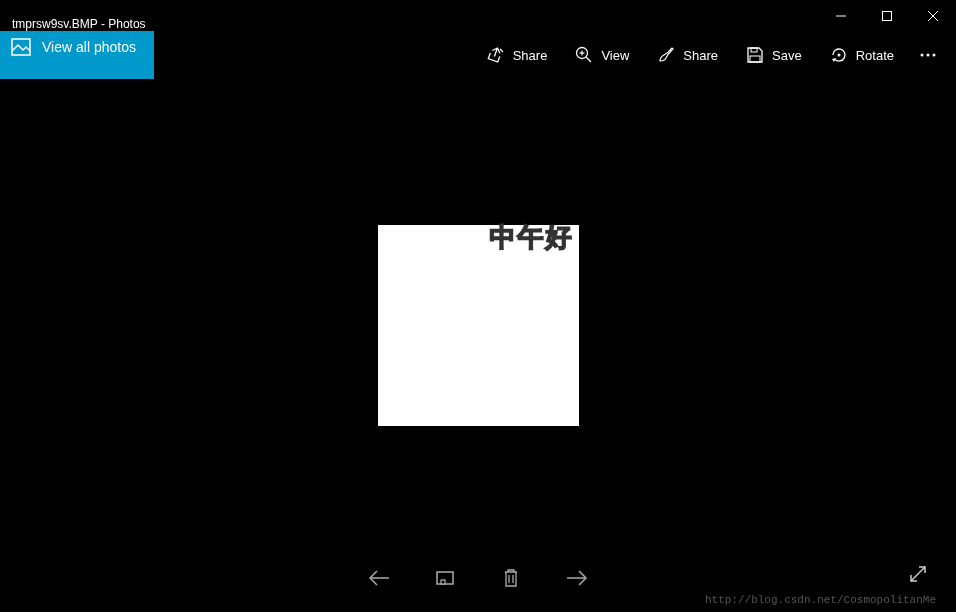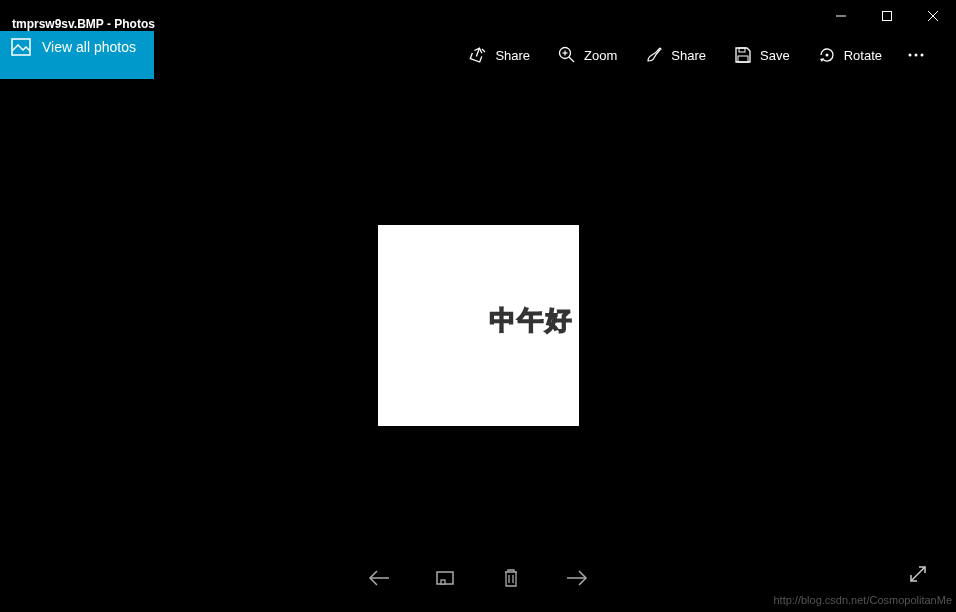--- a/index.html
+++ b/index.html
@@ -19,21 +19,21 @@
       height: 31px;
       background: #000;
       display: flex;
       align-items: center;
       justify-content: space-between;
       padding-left: 12px;
     }
     .titlebar-title {
       color: #fff;
       font-size: 12px;
-      font-weight: 700;
+      font-weight: 400;
       margin-top: 16px;
     }
     .window-controls {
       display: flex;
       height: 31px;
     }
     .window-control {
       width: 46px;
       height: 31px;
       display: flex;
@@ -65,21 +65,21 @@
     .view-all-photos-label {
       font-size: 14px;
     }
     .toolbar-spacer {
       flex: 1;
     }
     .toolbar-buttons {
       display: flex;
       align-items: center;
       gap: 0;
-      padding-right: 20px;
+      padding-right: 8px;
     }
     .toolbar-button {
       display: flex;
       align-items: center;
       gap: 8px;
       padding: 0 14px;
       height: 48px;
       color: #fff;
       cursor: pointer;
     }
@@ -108,21 +108,21 @@
       bottom: 0;
       display: flex;
       align-items: center;
       justify-content: center;
     }
     .photo-container {
       width: 201px;
       height: 201px;
       background: #fff;
       display: flex;
-      align-items: center;
+      align-items: flex-start;
       justify-content: flex-end;
       padding-right: 5px;
       position: relative;
       top: -20px;
     }
     .photo-text {
       font-size: 26px;
       font-weight: bold;
       -webkit-text-stroke: 1.5px #333;
       -webkit-text-fill-color: #fff;
@@ -163,25 +163,25 @@
       width: 28px;
       height: 28px;
       display: flex;
       align-items: center;
       justify-content: center;
       color: #ccc;
       cursor: pointer;
     }
     .watermark {
       position: absolute;
-      right: 4px;
+      right: 20px;
       bottom: 6px;
       color: #555;
       font-size: 11px;
-      font-family: Liberation Sans, sans-serif;
+      font-family: Liberation Mono, monospace;
     }
   </style>
 </head>
 <body>
 
 <div class="titlebar">
   <div class="titlebar-title">tmprsw9sv.BMP - Photos</div>
   <div class="window-controls">
     <div class="window-control">
       <svg viewBox="0 0 10 10">
@@ -225,21 +225,21 @@
     </div>
     <div class="toolbar-button">
       <span class="toolbar-icon">
         <svg width="18" height="18" viewBox="0 0 18 18">
             <circle cx="7" cy="7" r="5.5" stroke="#fff" stroke-width="1.3" fill="none"></circle>
             <line x1="11" y1="11" x2="16" y2="16" stroke="#fff" stroke-width="1.3"></line>
             <line x1="4.5" y1="7" x2="9.5" y2="7" stroke="#fff" stroke-width="1.2"></line>
             <line x1="7" y1="4.5" x2="7" y2="9.5" stroke="#fff" stroke-width="1.2"></line>
           </svg>
       </span>
-      <span class="toolbar-button-label">Zoom</span>
+      <span class="toolbar-button-label">View</span>
     </div>
     <div class="toolbar-button">
       <span class="toolbar-icon">
         <svg width="18" height="18" viewBox="0 0 18 18">
             <path d="M3,15 C3,12 5,10 7,9 C9,8 11,7 13,4 L15,2 L16,3 L14,5 C11,8 10,10 9,12 C8,14 6,15 3,15 Z" stroke="#fff" stroke-width="1.2" fill="none"></path>
           </svg>
       </span>
       <span class="toolbar-button-label">Share</span>
     </div>
     <div class="toolbar-button">

